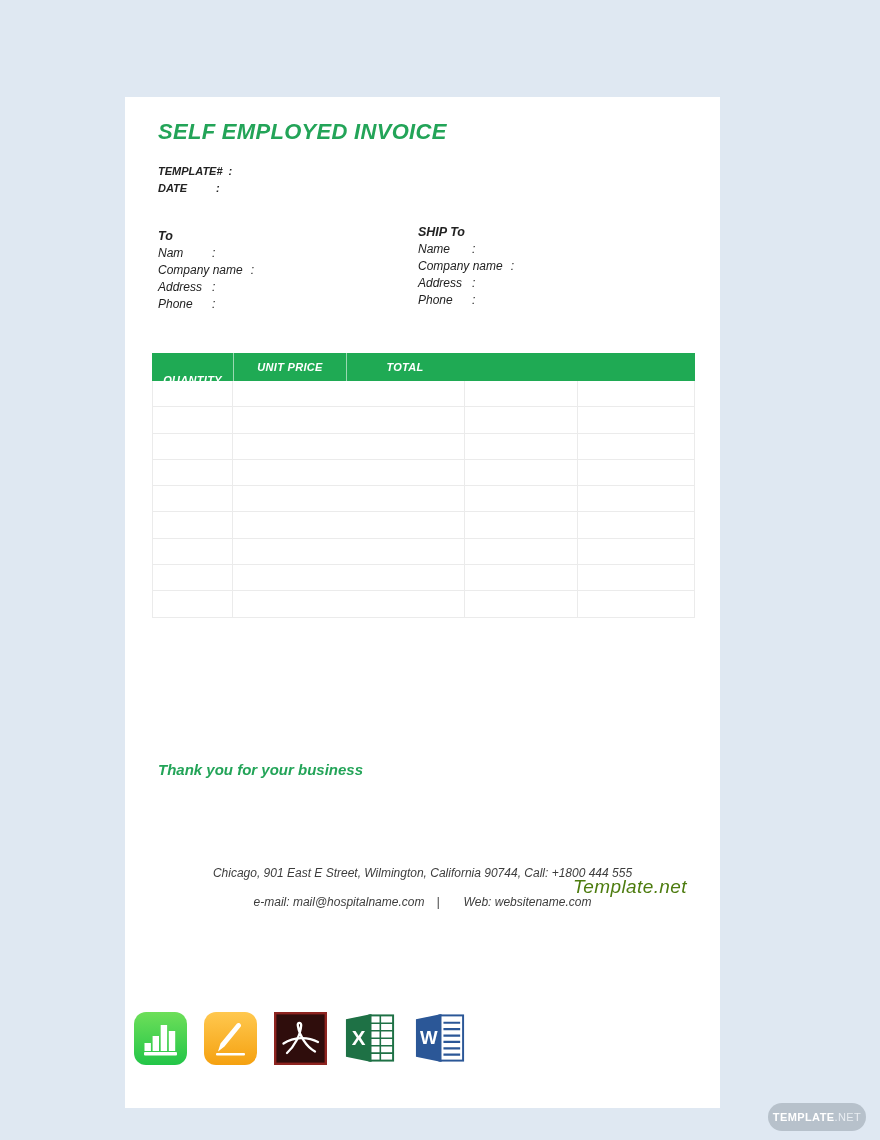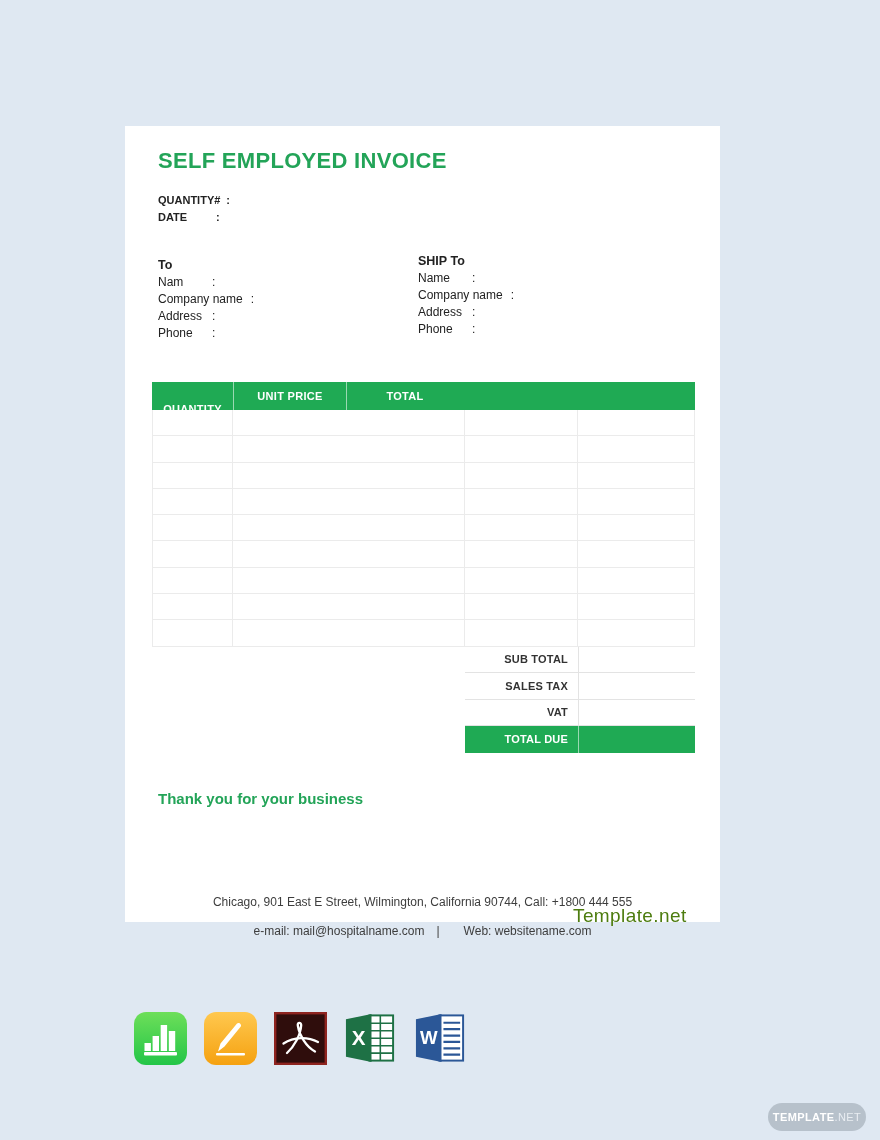--- a/index.html
+++ b/index.html
@@ -9,22 +9,23 @@
     --badge-bg:#b7c1cb;
   }
   *{box-sizing:border-box;}
   html,body{margin:0;padding:0;}
   body{
     width:880px;height:1140px;position:relative;overflow:hidden;
     background:var(--bg);
     font-family:"Liberation Sans",sans-serif;
   }
   .invoice-card{
-    position:absolute;left:125px;top:126px;width:595px;height:796px;
+    position:absolute;left:125px;top:97px;width:595px;height:1011px;
     background:#ffffff;
+    font-style:italic;
   }
   .title{
     position:absolute;left:33px;top:22px;margin:0;
     font-size:22px;font-weight:700;color:var(--accent);letter-spacing:.3px;
   }
   .meta{position:absolute;left:33px;top:66px;font-size:11px;font-weight:700;color:#222;}
   .meta-row{display:flex;line-height:17px;}
   .m-label{min-width:52px;}
   .m-colon{margin-left:6px;}
 
@@ -87,21 +88,21 @@
 </style>
 </head>
 <body>
 
 <div class="invoice-card">
 
   <h1 class="title">SELF EMPLOYED INVOICE</h1>
 
   <div class="meta">
     <div class="meta-row">
-      <span class="m-label">QUANTITY#</span>
+      <span class="m-label">TEMPLATE#</span>
       <span class="m-colon">:</span>
       <span class="m-value"></span>
     </div>
     <div class="meta-row">
       <span class="m-label">DATE</span>
       <span class="m-colon">:</span>
       <span class="m-value"></span>
     </div>
   </div>
 
@@ -200,38 +201,20 @@
           <div class="cell c3"></div>
           <div class="cell c4"></div>
         </div>
         <div class="row">
           <div class="cell c1"></div>
           <div class="cell c2"></div>
           <div class="cell c3"></div>
           <div class="cell c4"></div>
         </div>
       </div>
-    <div class="t-totals">
-      <div class="tr-total">
-        <div class="tt-label">SUB TOTAL</div>
-        <div class="tt-value"></div>
-      </div>
-      <div class="tr-total">
-        <div class="tt-label">SALES TAX</div>
-        <div class="tt-value"></div>
-      </div>
-      <div class="tr-total">
-        <div class="tt-label">VAT</div>
-        <div class="tt-value"></div>
-      </div>
-      <div class="tr-total total-due">
-        <div class="tt-label">TOTAL DUE</div>
-        <div class="tt-value"></div>
-      </div>
-    </div>
   </div>
 
   <div class="thanks">Thank you for your business</div>
 
   <div class="footer-line fl1">Chicago, 901 East E Street, Wilmington, California 90744, Call: +1800 444 555</div>
   <div class="footer-line fl2">
     <span>e-mail: mail@hospitalname.com</span>
     <span class="sep">|</span>
     <span>Web: websitename.com</span>
   </div>

